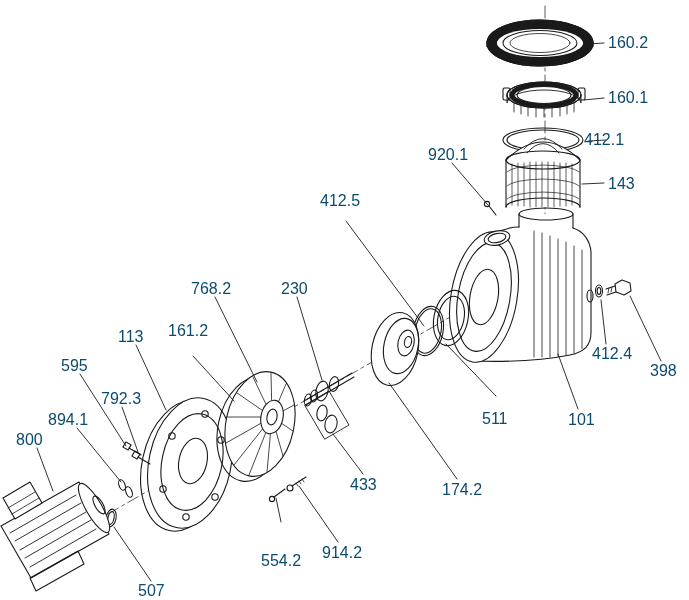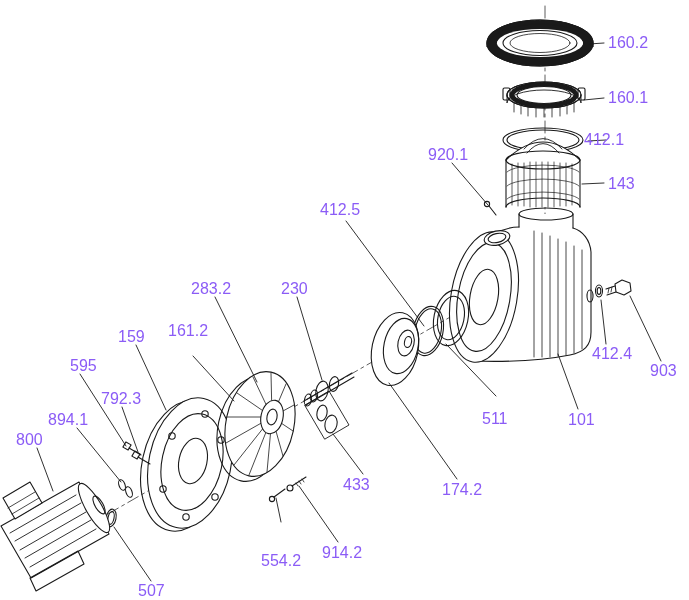--- a/index.html
+++ b/index.html
@@ -1,19 +1,19 @@
 <!DOCTYPE html>
 <html><head>
 <meta charset="utf-8">
 <style>
   html,body{margin:0;padding:0;background:#fff;}
   #canvas{position:relative;width:689px;height:600px;background:#fff;overflow:hidden;
           font-family:"Liberation Sans", sans-serif;}
   #drawing{position:absolute;left:0;top:0;}
-  .lbl{position:absolute;font-size:16px;color:#8b5cf6;white-space:nowrap;
+  .lbl{position:absolute;font-size:16px;color:#0c4a6e;white-space:nowrap;
        font-family:"Liberation Sans", sans-serif;}
 </style>
 </head>
 <body>
 
 <div id="canvas">
 
 <svg id="drawing" width="689" height="600" viewBox="0 0 689 600">
   <g stroke="#1a1a1a" fill="none" stroke-width="1.1" stroke-linecap="round" stroke-linejoin="round">
 
@@ -206,32 +206,32 @@
       <line x1="661" y1="361" x2="630" y2="296"></line>
     </g>
   </g>
 </svg>
 
   <div class="lbl" style="left:608px;top:34px">160.2</div>
   <div class="lbl" style="left:608px;top:89px">160.1</div>
   <div class="lbl" style="left:584px;top:131px">412.1</div>
   <div class="lbl" style="left:608px;top:175px">143</div>
   <div class="lbl" style="left:428px;top:146px">920.1</div>
-  <div class="lbl" style="left:320px;top:201px">412.5</div>
-  <div class="lbl" style="left:191px;top:280px">283.2</div>
+  <div class="lbl" style="left:320px;top:192px">412.5</div>
+  <div class="lbl" style="left:191px;top:280px">768.2</div>
   <div class="lbl" style="left:281px;top:280px">230</div>
-  <div class="lbl" style="left:118px;top:328px">159</div>
+  <div class="lbl" style="left:118px;top:328px">113</div>
   <div class="lbl" style="left:168px;top:322px">161.2</div>
-  <div class="lbl" style="left:70px;top:357px">595</div>
+  <div class="lbl" style="left:61px;top:357px">595</div>
   <div class="lbl" style="left:101px;top:390px">792.3</div>
   <div class="lbl" style="left:48px;top:411px">894.1</div>
   <div class="lbl" style="left:16px;top:431px">800</div>
   <div class="lbl" style="left:138px;top:582px">507</div>
   <div class="lbl" style="left:261px;top:552px">554.2</div>
   <div class="lbl" style="left:322px;top:544px">914.2</div>
-  <div class="lbl" style="left:343px;top:476px">433</div>
+  <div class="lbl" style="left:350px;top:476px">433</div>
   <div class="lbl" style="left:442px;top:481px">174.2</div>
   <div class="lbl" style="left:482px;top:410px">511</div>
   <div class="lbl" style="left:568px;top:411px">101</div>
   <div class="lbl" style="left:592px;top:345px">412.4</div>
-  <div class="lbl" style="left:650px;top:362px">903</div>
+  <div class="lbl" style="left:650px;top:362px">398</div>
 
 </div>
 
 </body></html>

